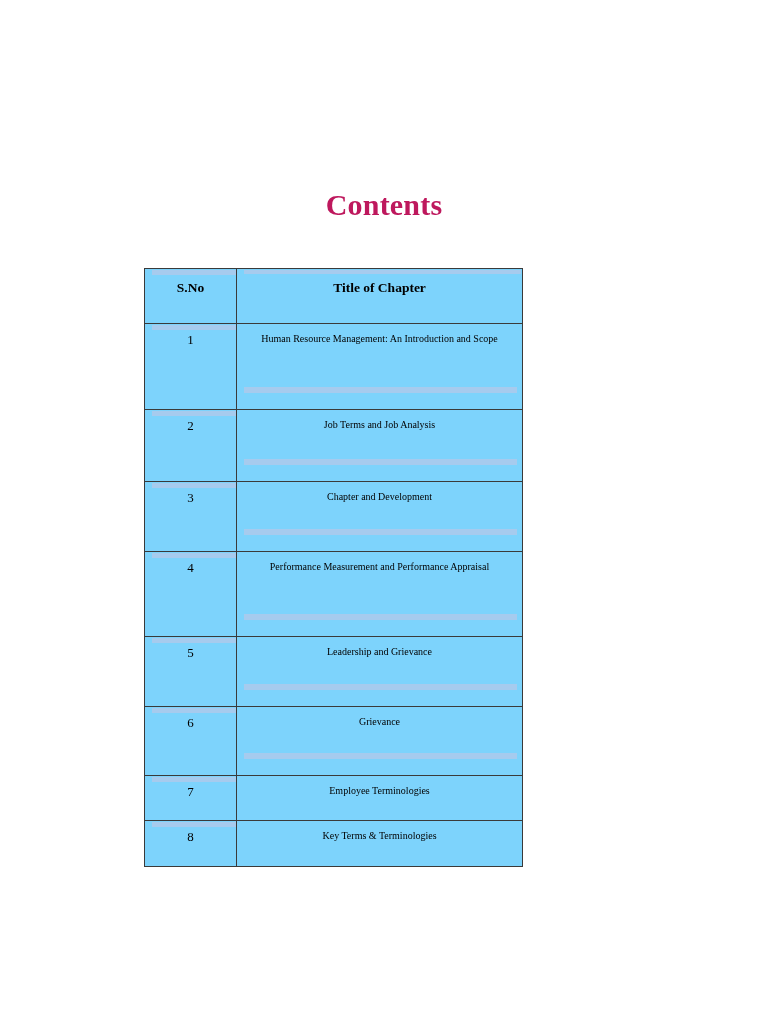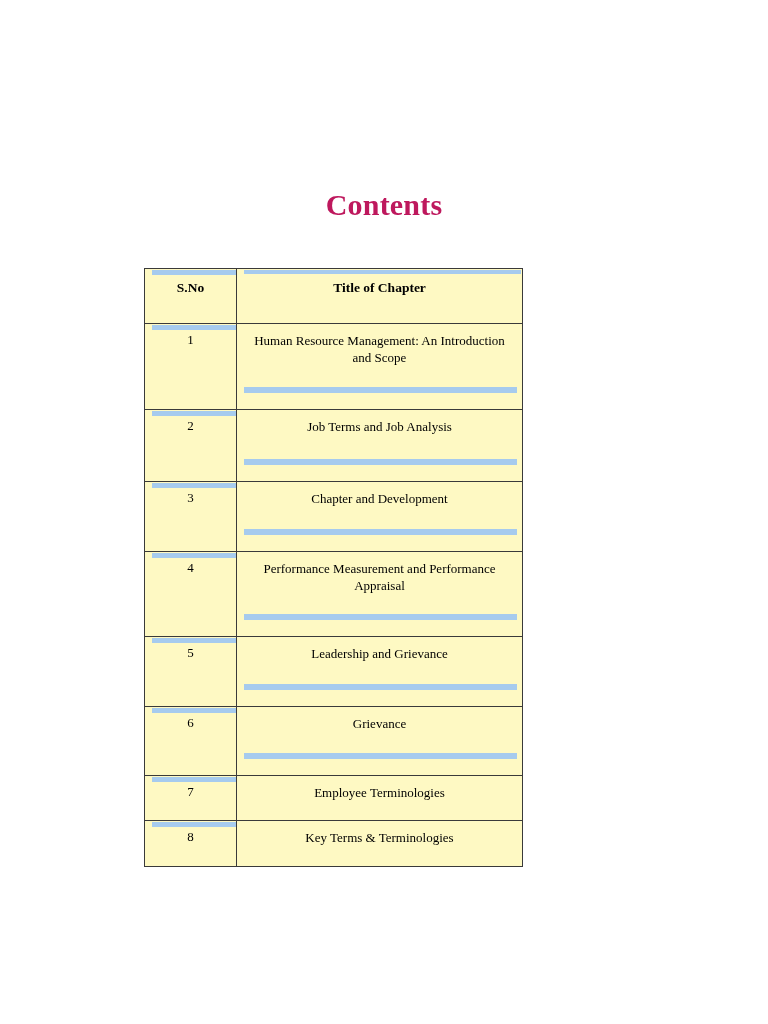--- a/index.html
+++ b/index.html
@@ -46,38 +46,38 @@
     left: 144px;
     top: 268px;
     width: 378px;
     border-collapse: collapse;
     table-layout: fixed;
   }
   .toc-table td, .toc-table th {
     border: 1px solid #3a3a3a;
     padding: 0;
     vertical-align: top;
-    background: #fef9c3;
+    background: #7dd3fc;
   }
 
   .col-sno  { width: 92px; }
   .col-title{ width: 286px; }
 
   
   .cell {
     position: relative;
     height: 100%;
     box-sizing: border-box;
   }
 
   .cell-text {
     position: relative;
     z-index: 2;
     text-align: center;
-    font-size: 13px;
+    font-size: 10px;
     line-height: 1.28;
     padding: 9px 8px 0 8px;
     box-sizing: border-box;
   }
   .cell-text.sno {
     font-size: 13px;
     padding-top: 8px;
   }
   .header-cell .cell-text {
     font-weight: bold;

